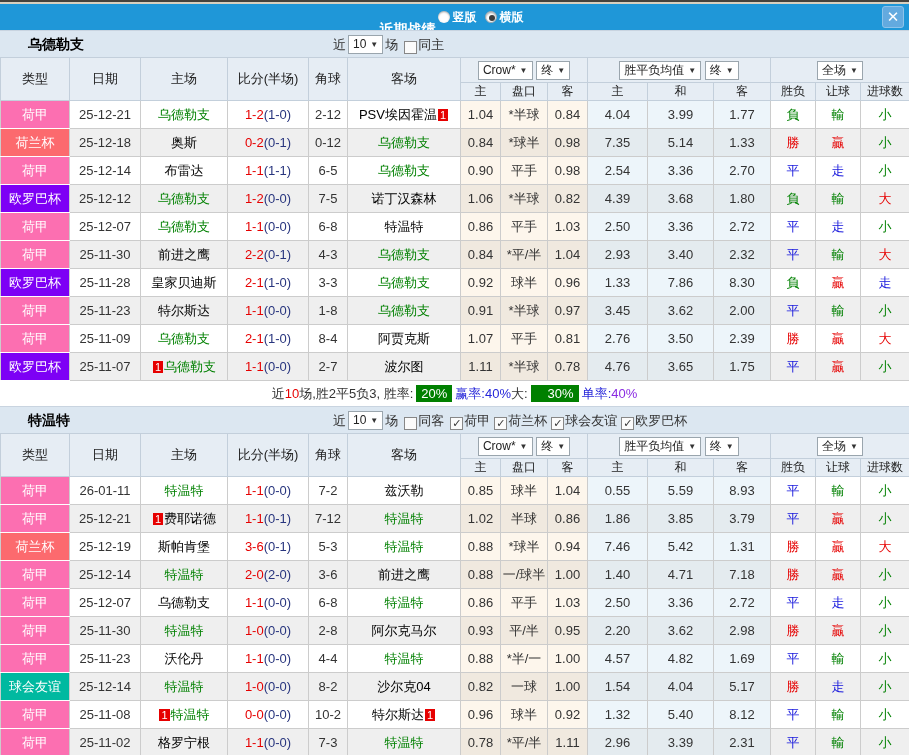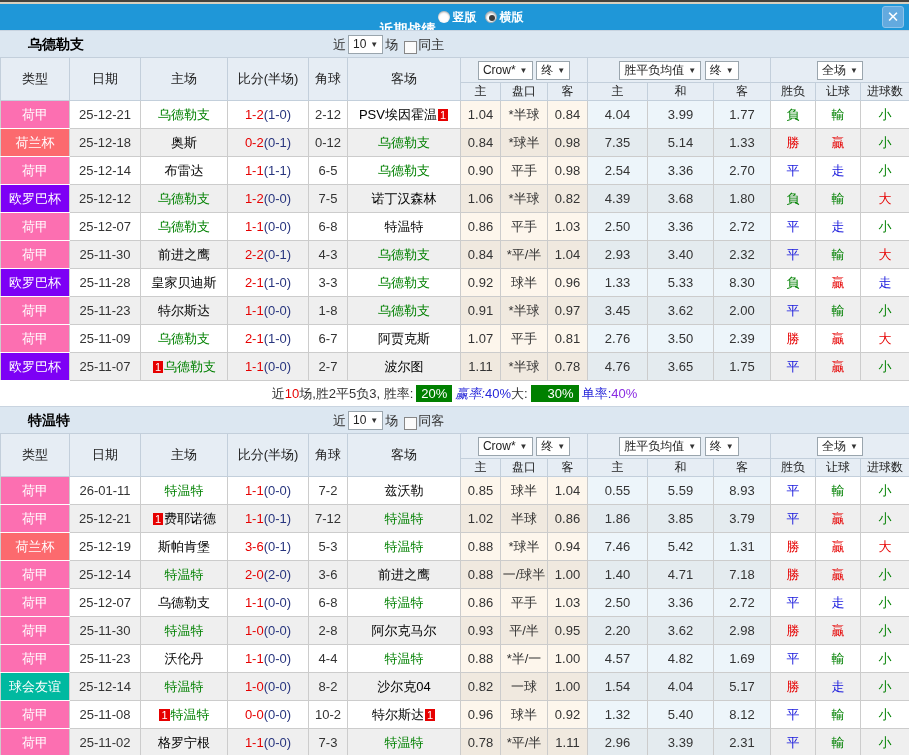--- a/index.html
+++ b/index.html
@@ -241,21 +241,21 @@
           <td class="type" style="background:#7d00f5">欧罗巴杯</td>
           <td>25-11-28</td>
           <td><span class="team">皇家贝迪斯</span></td>
           <td><span class="ft">2-1</span><span class="ht">(1-0)</span></td>
           <td>3-3</td>
           <td><span class="team focus">乌德勒支</span></td>
           <td class="tw">0.92</td>
           <td class="tw">球半</td>
           <td class="tw">0.96</td>
           <td class="tb">1.33</td>
-          <td class="tb">5.33</td>
+          <td class="tb">7.86</td>
           <td class="tb">8.30</td>
           <td style="color:#008000">負</td>
           <td style="color:#e60000">贏</td>
           <td style="color:#1414dc">走</td>
         </tr>
         <tr>
           <td class="type" style="background:#fc6fb1">荷甲</td>
           <td>25-11-23</td>
           <td><span class="team">特尔斯达</span></td>
           <td><span class="ft">1-1</span><span class="ht">(0-0)</span></td>
@@ -269,21 +269,21 @@
           <td class="tb">2.00</td>
           <td style="color:#1414dc">平</td>
           <td style="color:#008000">輸</td>
           <td style="color:#008000">小</td>
         </tr>
         <tr>
           <td class="type" style="background:#fc6fb1">荷甲</td>
           <td>25-11-09</td>
           <td><span class="team focus">乌德勒支</span></td>
           <td><span class="ft">2-1</span><span class="ht">(1-0)</span></td>
-          <td>6-7</td>
+          <td>8-4</td>
           <td><span class="team">阿贾克斯</span></td>
           <td class="tw">1.07</td>
           <td class="tw">平手</td>
           <td class="tw">0.81</td>
           <td class="tb">2.76</td>
           <td class="tb">3.50</td>
           <td class="tb">2.39</td>
           <td style="color:#e60000">勝</td>
           <td style="color:#e60000">贏</td>
           <td style="color:#e60000">大</td>
@@ -306,38 +306,39 @@
           <td style="color:#008000">小</td>
         </tr>
       </tbody>
   </table>
 
   <div class="summary">
       <span style="color: rgb(51, 51, 51);">近</span>
       <span style="color: rgb(230, 0, 0);">10</span>
       <span style="color: rgb(51, 51, 51);">场,胜2平5负3, 胜率:</span>
       <span class="pct-badge" style="background: rgb(0, 128, 0);">20%</span>
-      <span style="color: rgb(38, 38, 217); font-style: italic;">赢率:</span>
+      <span style="color: rgb(38, 38, 217);">赢率:</span>
       <span style="color: rgb(38, 38, 217);">40%</span>
       <span style="color: rgb(51, 51, 51);"> 大:</span>
       <span class="pct-badge" style="background: rgb(0, 128, 0); padding-left: 17px;">30%</span>
       <span style="color: rgb(38, 38, 217);">单率:</span>
       <span style="color: rgb(138, 43, 226);">40%</span>
     </div>
 
   <div class="sechdr">
     <span class="team">特温特</span>
     <div class="controls">
       <span>近</span>
       <span class="sel">
           <span>10</span>
           <span class="caret">▼</span>
         </span>
       <span>场</span>
       <span class="chk-item"><span class="cbox empty">✓</span><span>同客</span></span>
+      <span><span class="chk-item"><span class="cbox">✓</span><span>荷甲</span></span><span class="chk-item"><span class="cbox">✓</span><span>荷兰杯</span></span><span class="chk-item"><span class="cbox">✓</span><span>球会友谊</span></span><span class="chk-item"><span class="cbox">✓</span><span>欧罗巴杯</span></span></span>
     </div>
   </div>
 
   <table>
     <colgroup>
       <col style="width:69px">
         <col style="width:71px">
         <col style="width:87px">
         <col style="width:81px">
         <col style="width:39px">

